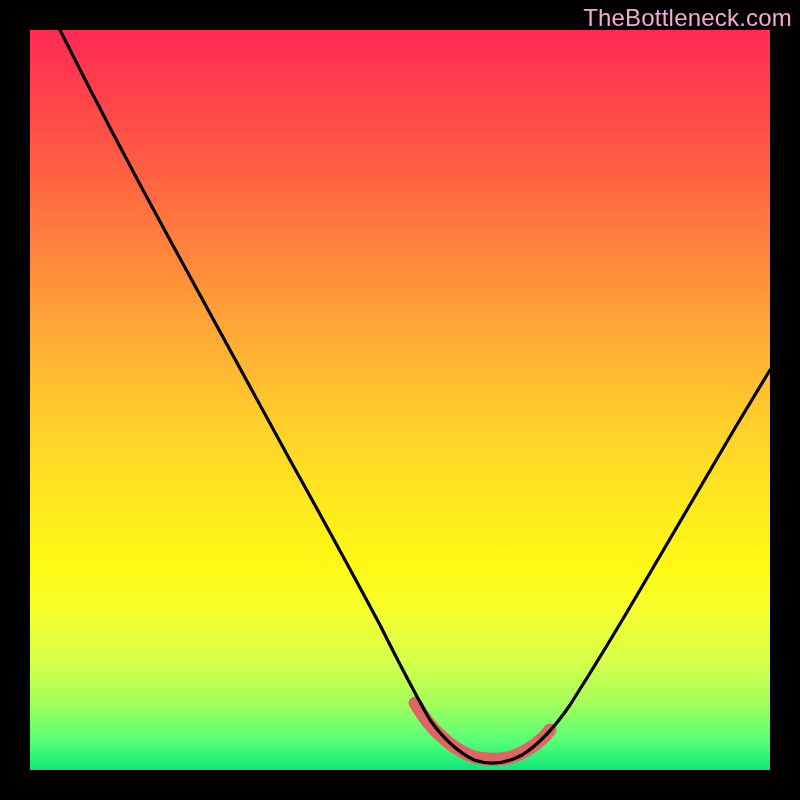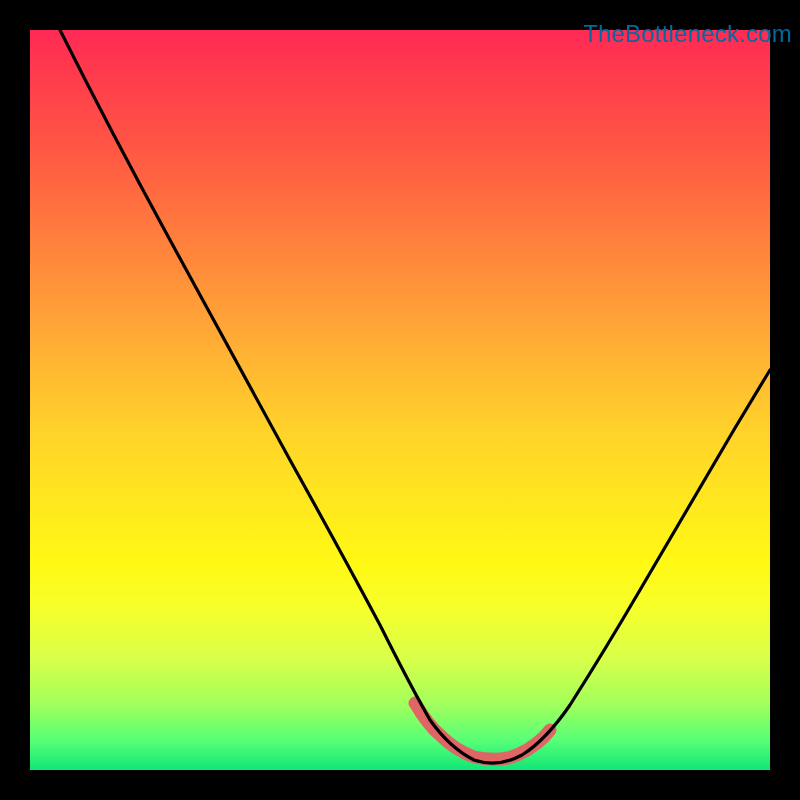--- a/index.html
+++ b/index.html
@@ -12,23 +12,23 @@
     font-family: Arial, Helvetica, sans-serif;
   }
   .frame {
     position: relative;
     width: 800px;
     height: 800px;
     background: #000;
   }
   .watermark {
     position: absolute;
-    top: 20px;
+    top: 4px;
     right: 8px;
-    color: #0369a1;
+    color: #f9a8d4;
     font-size: 24px;
     font-weight: 500;
     letter-spacing: 0.2px;
     z-index: 10;
   }
   .plot-area {
     position: absolute;
     left: 30px;
     top: 30px;
     width: 740px;

